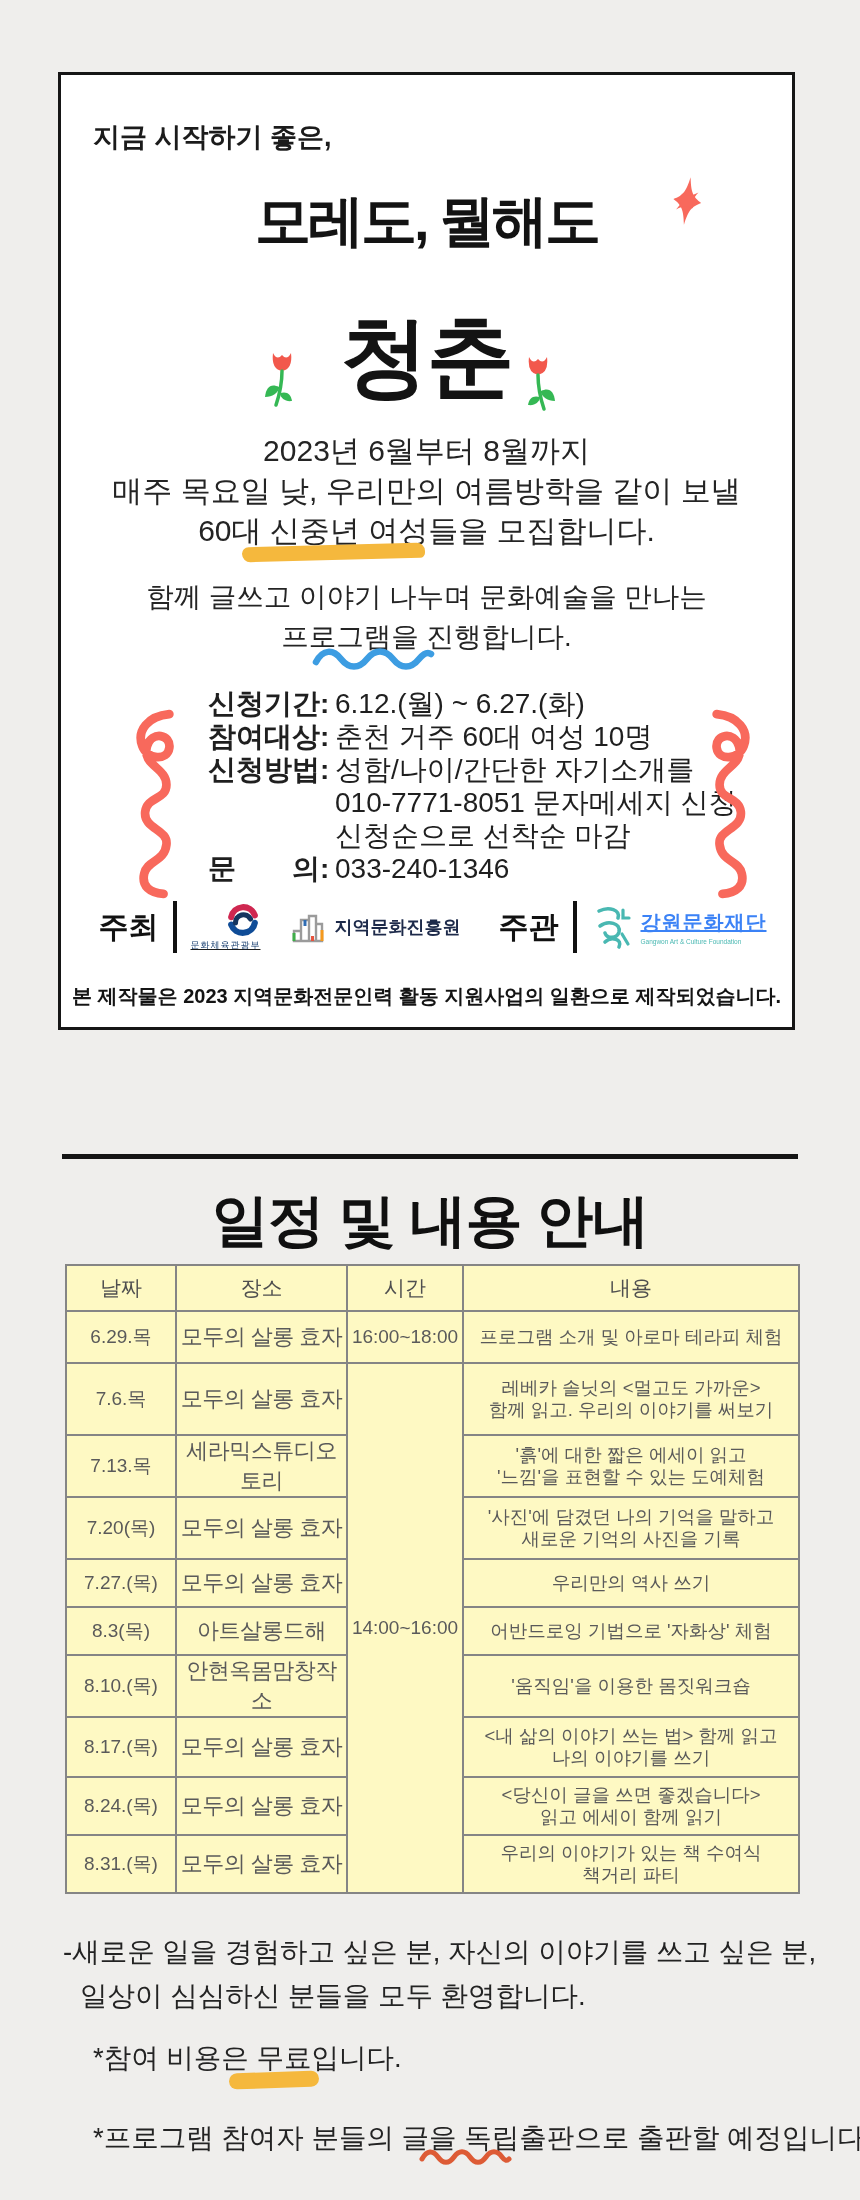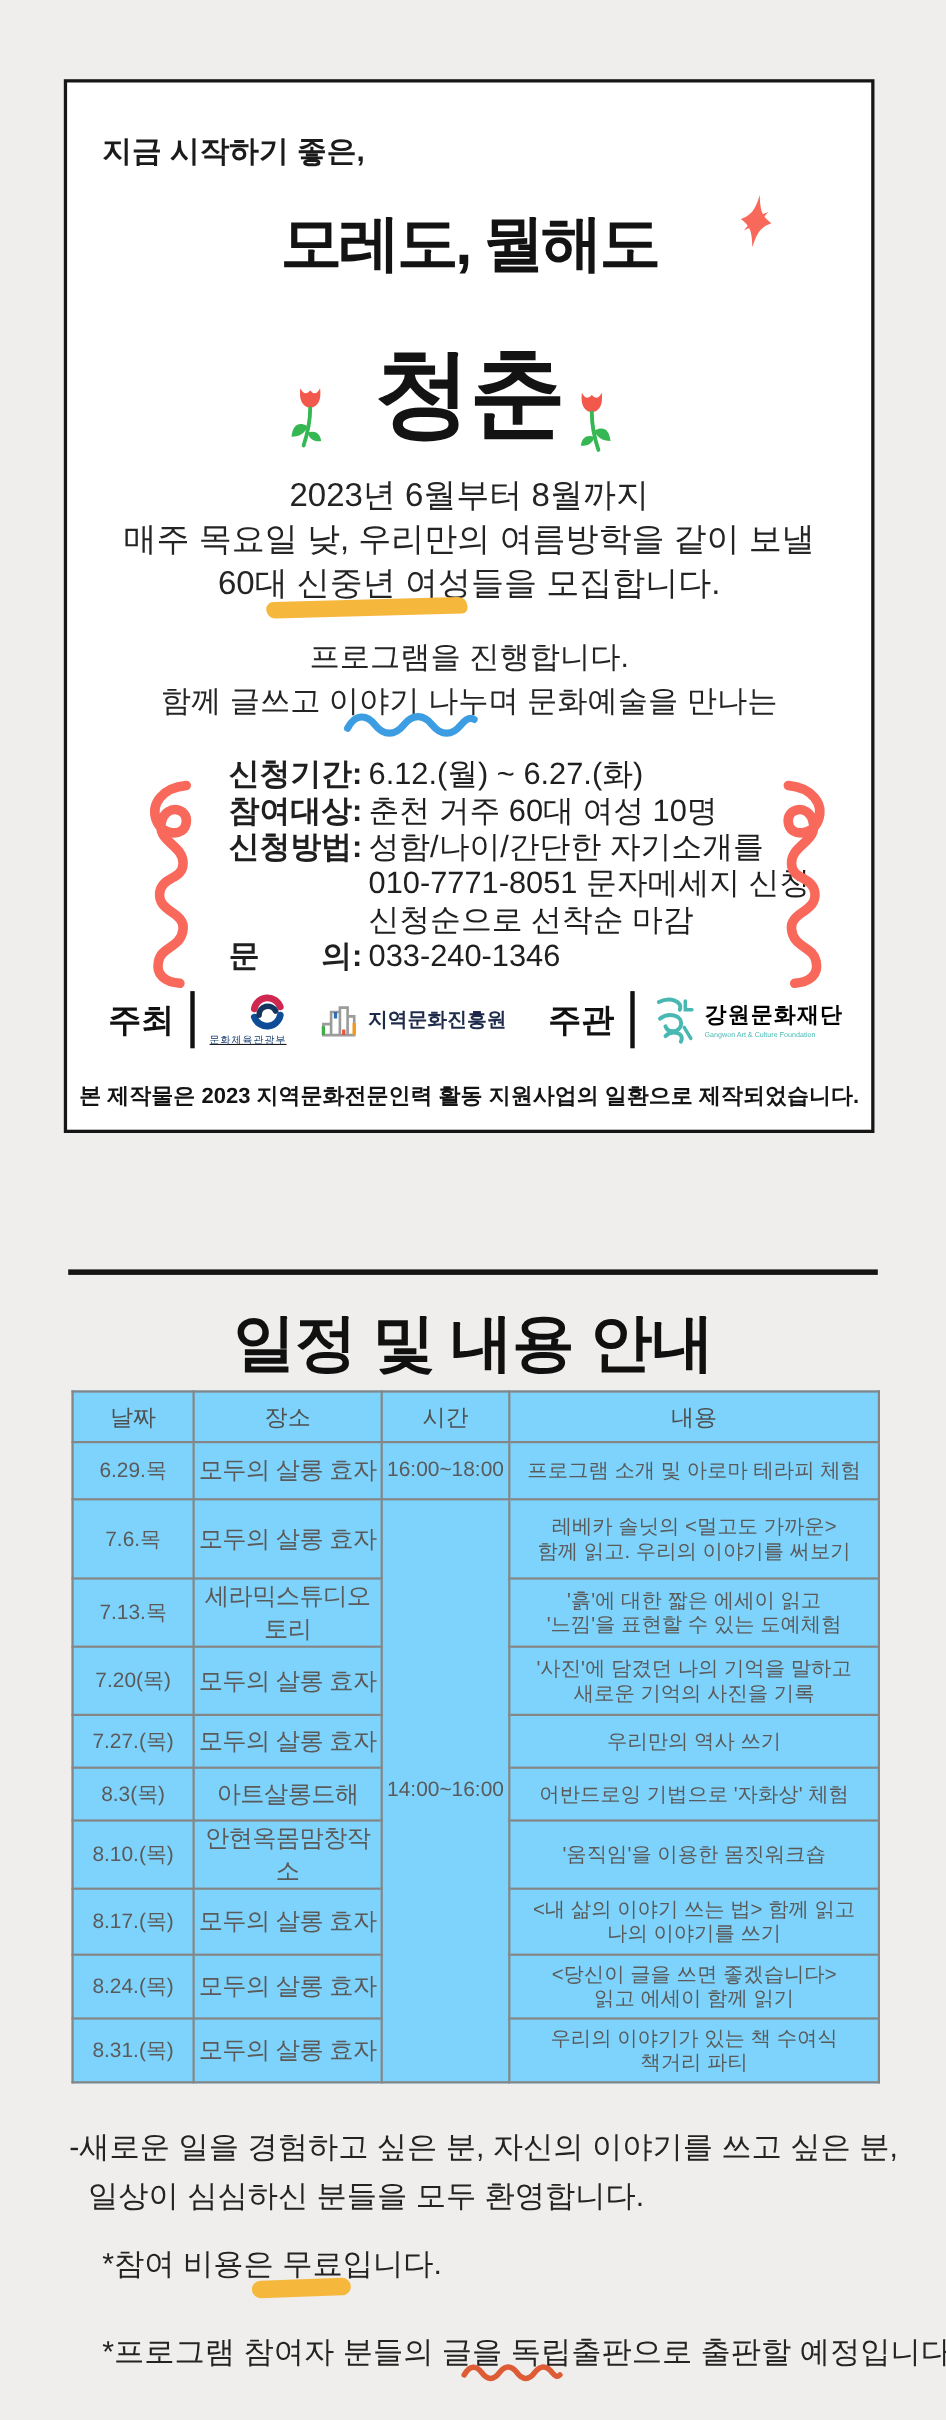--- a/index.html
+++ b/index.html
@@ -38,30 +38,30 @@
   .deco-r{left:646px;transform:scaleX(-1);}
   .hosts{position:absolute;left:0;right:0;top:826px;display:flex;justify-content:center;align-items:center;}
   .host-label{font-size:30px;font-weight:800;color:#111;margin:0 12px;white-space:nowrap;}
   .vbar{width:4px;height:52px;background:#111;margin:0 14px 0 2px;}
   .logo-gov{display:flex;flex-direction:column;align-items:flex-end;margin-right:28px;text-decoration:underline;}
   .gov-cap{font-size:9px;color:#123a6d;letter-spacing:1px;margin-top:2px;white-space:nowrap;}
   .logo-grid{display:flex;align-items:center;margin-right:26px;}
   .grid-text{font-size:18px;font-weight:800;color:#1d2a4a;margin-left:8px;white-space:nowrap;}
   .logo-gw{display:flex;align-items:center;}
   .gw-col{display:flex;flex-direction:column;margin-left:8px;}
-  .gw-text{font-size:20px;font-weight:700;color:#000000;letter-spacing:1px;white-space:nowrap;}
+  .gw-text{font-size:20px;font-weight:700;color:#3b82f6;letter-spacing:1px;white-space:nowrap;text-decoration:underline;}
   .gw-sub{font-size:6.5px;color:#49b8b2;margin-top:2px;white-space:nowrap;}
   .footnote{position:absolute;left:0;right:0;top:908px;text-align:center;
     font-size:20px;font-weight:700;color:#141414;white-space:nowrap;}
   
   .divider{position:absolute;left:62px;top:1154px;width:736px;height:5px;background:#151515;}
   .heading{position:absolute;left:0;right:0;top:1183px;margin:0;text-align:center;
     font-size:57px;font-weight:800;color:#101010;letter-spacing:-1px;}
   .sched{position:absolute;left:65px;top:1264px;width:733px;}
-  .sched table{border-collapse:collapse;table-layout:fixed;width:733px;background:#7dd3fc;}
+  .sched table{border-collapse:collapse;table-layout:fixed;width:733px;background:#fef9c3;}
   .sched th,.sched td{border:2px solid #858585;text-align:center;vertical-align:middle;padding:0;}
   .sched th{font-size:21px;font-weight:500;color:#4f4f4f;}
   .sched td{font-size:19px;font-weight:500;color:#5a5a5a;}
   .sched td.place{font-size:22px;letter-spacing:-0.5px;}
   .sched td.content{font-size:18.5px;line-height:22px;}
   .sched td.content span{display:block;white-space:nowrap;}
   .h-head{height:46px;}
   .rh0{height:52px;}.rh1{height:72px;}.rh2{height:62px;}.rh3{height:62px;}.rh4{height:48px;}
   .rh5{height:48px;}.rh6{height:48px;}.rh7{height:60px;}.rh8{height:58px;}.rh9{height:58px;}
   
@@ -110,22 +110,22 @@
   </span>
 
   <div class="intro">
     <span style="display:block">2023년 6월부터 8월까지</span>
     <span style="display:block">매주 목요일 낮, 우리만의 여름방학을 같이 보낼</span>
     <span style="display:block">60대 신중년 여성들을 모집합니다.</span>
   </div>
   <div class="hl1"></div>
 
   <div class="sub">
+    <span style="display:block">함께 글쓰고 이야기 나누며 문화예술을 만나는</span>
     <span style="display:block">프로그램을 진행합니다.</span>
-    <span style="display:block">함께 글쓰고 이야기 나누며 문화예술을 만나는</span>
   </div>
 
   <span class="wave-blue">
     <svg width="125" height="26" viewBox="0 0 125 26">
       <path d="M5 17 C12 4 22 4 30 14 C38 24 48 24 56 14 C64 4 74 4 82 14 C90 24 100 24 108 14 C113 8 117 7 120 9" stroke="#3d9de2" stroke-width="6.5" fill="none" stroke-linecap="round"></path>
     </svg>
   </span>
 
   <div class="details">
     <div class="drow">

